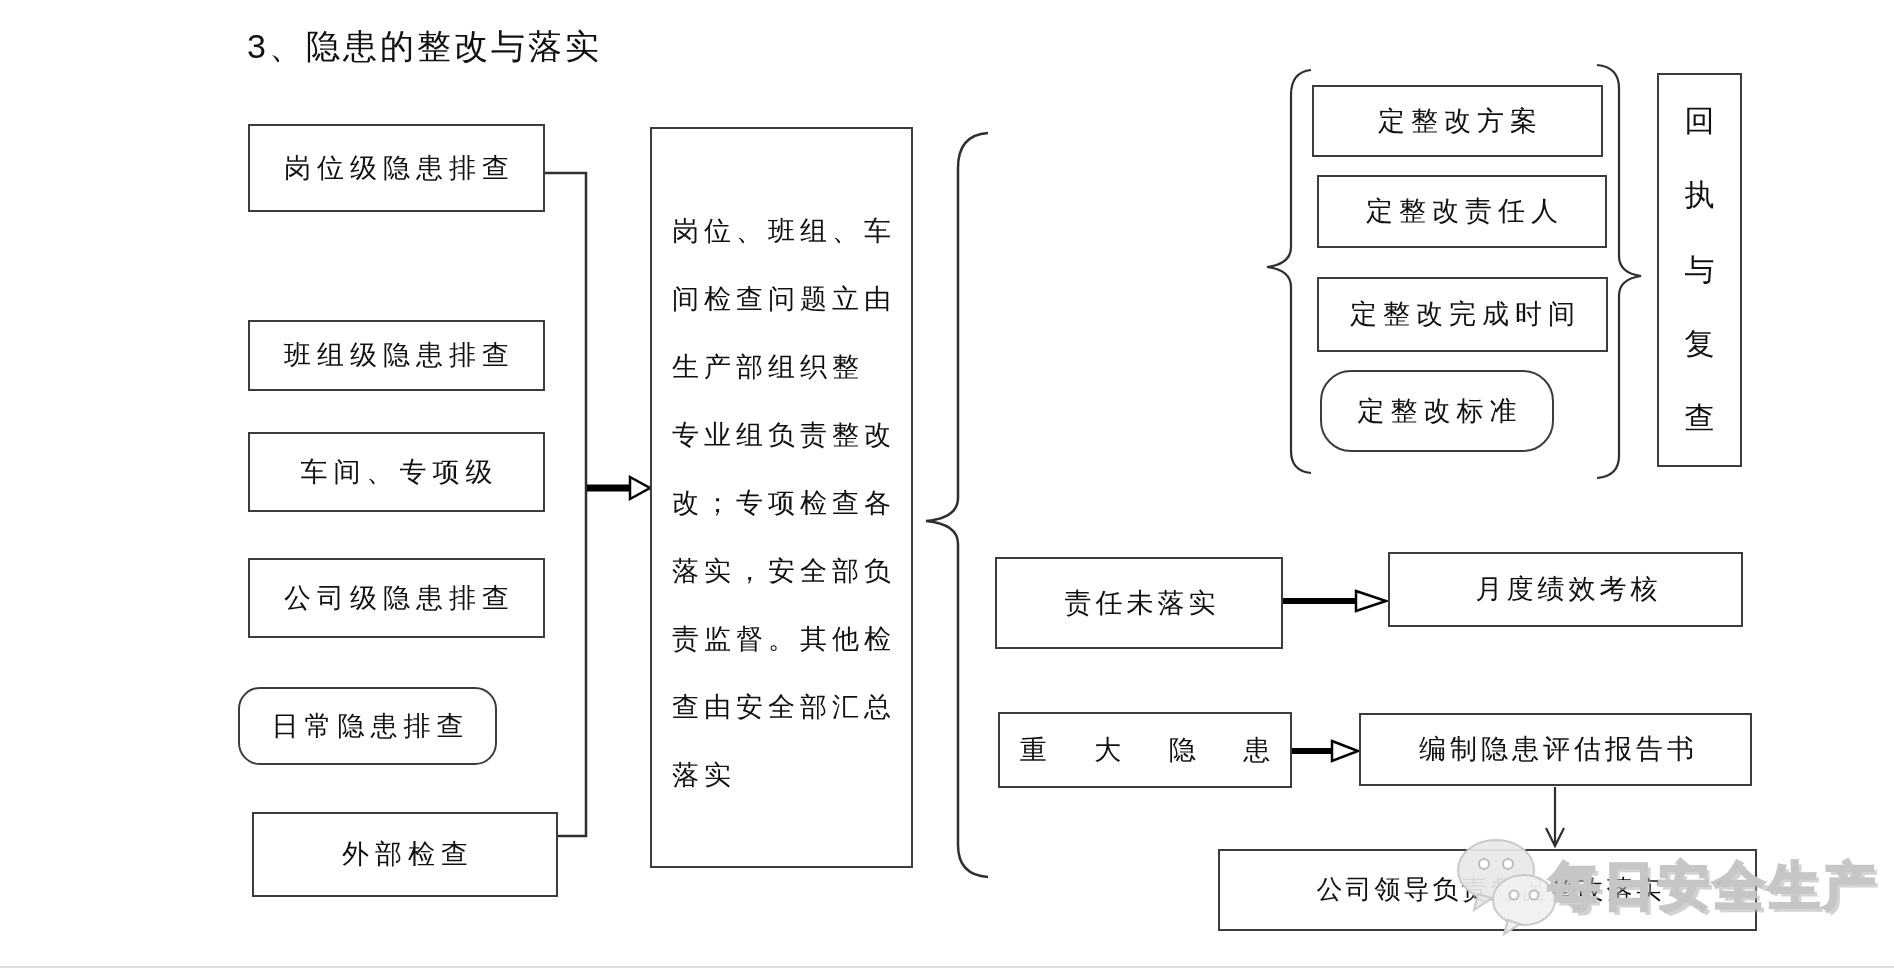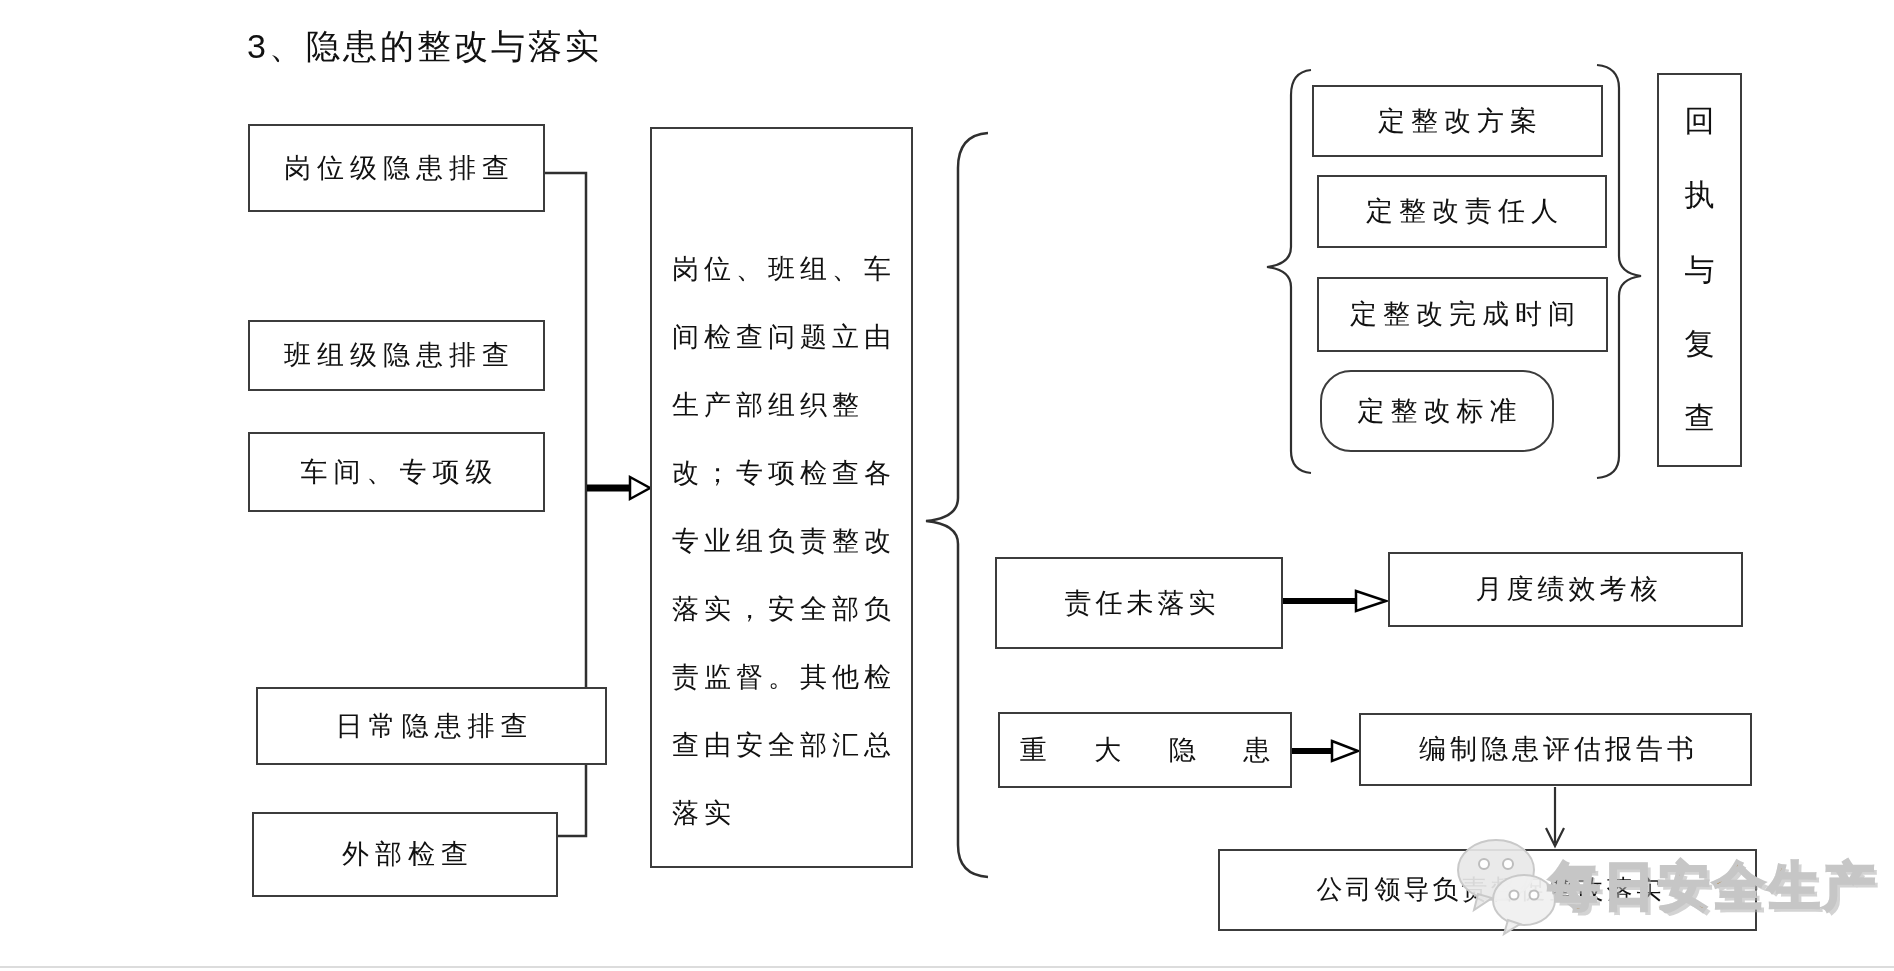--- a/index.html
+++ b/index.html
@@ -25,21 +25,21 @@
     white-space:nowrap;
   }
   .page-title{
     position:absolute;left:247px;top:24px;
     font-size:34px;font-weight:normal;letter-spacing:3px;
     z-index:1;
   }
   .center-box{
     position:absolute;left:650px;top:127px;width:263px;height:741px;
     box-sizing:border-box;border:2px solid #3c3c3c;background:#fff;
-    padding:106px 0 0 20px;z-index:1;
+    padding:68px 0 0 20px;z-index:1;
   }
   .center-line{
     height:68px;line-height:68px;
     font-size:27px;letter-spacing:5px;white-space:nowrap;
   }
   .vbox{
     position:absolute;left:1657px;top:73px;width:85px;height:394px;
     box-sizing:border-box;border:2px solid #3c3c3c;background:#fff;
     display:flex;flex-direction:column;align-items:center;justify-content:space-between;
     padding:26px 0;font-size:30px;z-index:1;
@@ -92,29 +92,30 @@
       <path d="M1555 787 V843" stroke="#2f2f2f" stroke-width="2.2" fill="none"></path>
       <path d="M1546 828 L1555 846 L1564 828" stroke="#2f2f2f" stroke-width="2.2" fill="none"></path>
     </g>
   </svg>
 
   <div class="page-title">3、隐患的整改与落实</div>
 
   <div class="box" style="left:248px;top:124px;width:297px;height:88px;">岗位级隐患排查</div>
   <div class="box" style="left:248px;top:272px;width:297px;height:71px;margin-top:48px;">班组级隐患排查</div>
   <div class="box" style="left:248px;top:432px;width:297px;height:80px;">车间、专项级</div>
-  <div class="box" style="left:256px;top:687px;width:351px;height:78px;">日常隐患排查</div>
+  <div class="box" style="left:248px;top:558px;width:297px;height:80px;">公司级隐患排查</div>
+  <div class="box" style="left:238px;top:687px;width:259px;height:78px;border-radius:22px;">日常隐患排查</div>
   <div class="box" style="left:252px;top:812px;width:306px;height:85px;">外部检查</div>
 
   <div class="center-box">
     <div class="center-line">岗位、班组、车</div>
     <div class="center-line">间检查问题立由</div>
     <div class="center-line">生产部组织整</div>
+    <div class="center-line">专业组负责整改</div>
     <div class="center-line">改；专项检查各</div>
-    <div class="center-line">专业组负责整改</div>
     <div class="center-line">落实，安全部负</div>
     <div class="center-line">责监督。其他检</div>
     <div class="center-line">查由安全部汇总</div>
     <div class="center-line">落实</div>
   </div>
 
   <div class="box" style="left:1317px;top:175px;width:290px;height:73px;">定整改责任人</div>
   <div class="box" style="left:1312px;top:85px;width:291px;height:72px;">定整改方案</div>
   <div class="box" style="left:1317px;top:277px;width:291px;height:75px;">定整改完成时间</div>
   <div class="box" style="left:1320px;top:370px;width:234px;height:82px;border-radius:31px;">定整改标准</div>

